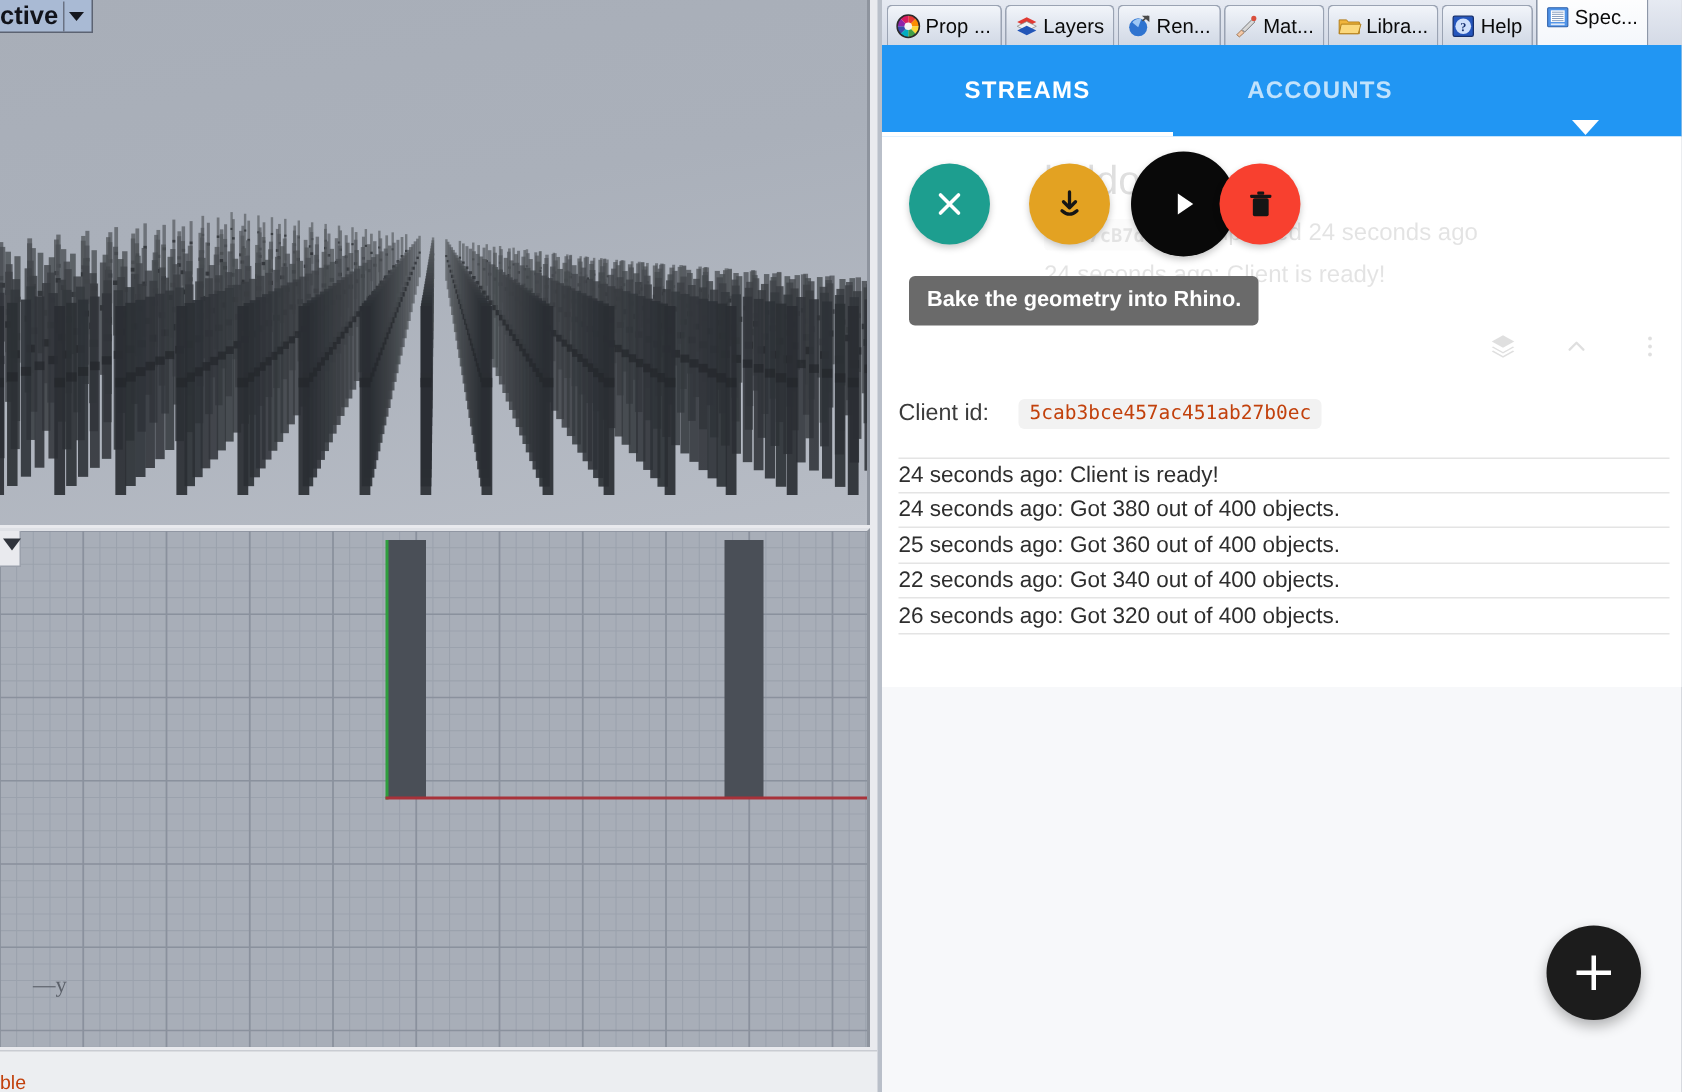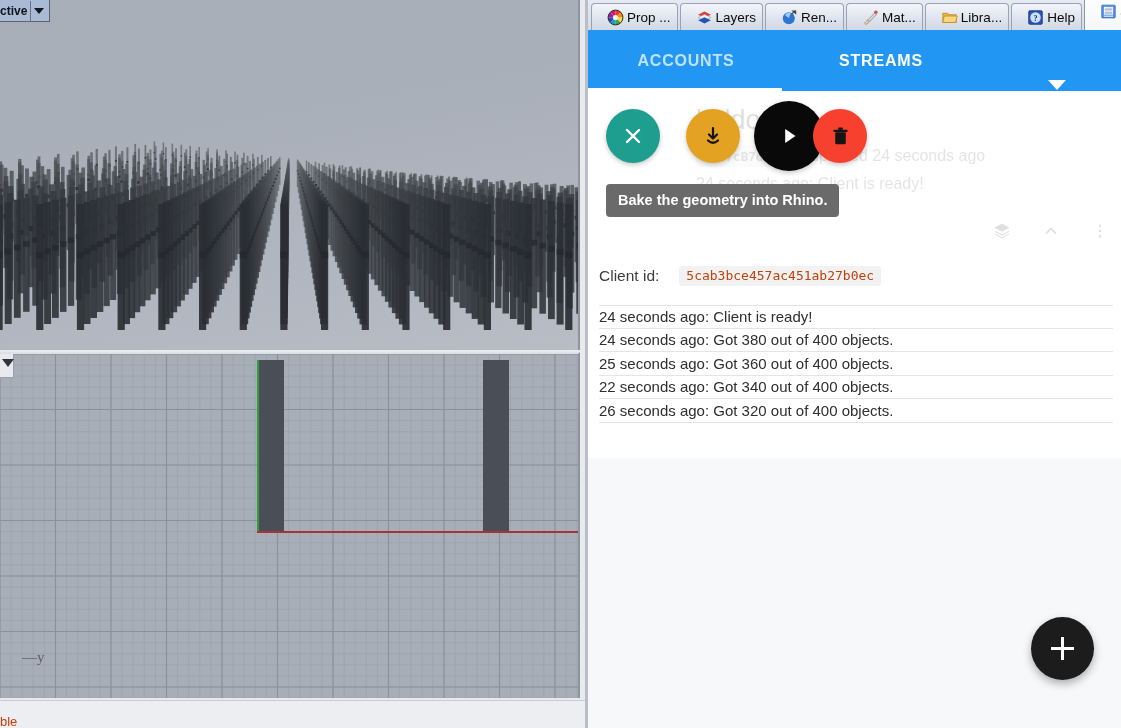--- a/index.html
+++ b/index.html
@@ -27,21 +27,21 @@
     border-right: 2px solid #8e949e;
     overflow: hidden;
   }
   #persp-geometry { position: absolute; left: 0; top: 0; width: 580px; height: 350px; }
   .vp-label {
     position: absolute; top: 0; left: 0;
     display: flex; align-items: center;
     height: 22px;
     background: #a9bad4;
     color: #11131a;
-    font-size: 12px; font-weight: bold;
+    font-size: 17px; font-weight: bold;
     padding: 0 2px 0 0;
     border-right: 1px solid #5c6372;
     border-bottom: 1px solid #5c6372;
     z-index: 6;
   }
   .vp-label .txt { padding-right: 3px; }
   .vp-label .caret {
     width: 17px; height: 20px;
     border-left: 1px solid #6a7283;
     display: flex; align-items: center; justify-content: center;
@@ -112,21 +112,21 @@
     background: linear-gradient(180deg, #e6eaf2 0%, #d4dae6 100%);
     display: flex; align-items: flex-end;
     padding-left: 3px;
     overflow: hidden;
   }
   .rh-tab {
     position: relative;
     height: 27px;
     display: flex; align-items: center;
     gap: 3px;
-    padding: 0 6px 0 15px;
+    padding: 0 6px 0 5px;
     margin-right: 2px;
     font-size: 13.5px;
     color: #0a0a0a;
     background: linear-gradient(180deg, #f2f5fa 0%, #dde3ed 60%, #d2d9e5 100%);
     border: 1px solid #9aa3b3;
     border-bottom: none;
     border-radius: 4px 4px 0 0;
     white-space: nowrap;
     flex: 0 0 auto;
   }
@@ -1764,25 +1764,25 @@
               <rect x="6.6" y="10.8" width="10.8" height="0.85" fill="#7b94b8"></rect>
               <rect x="6.6" y="12.8" width="10.8" height="0.85" fill="#7b94b8"></rect>
               <rect x="6.6" y="14.8" width="10.8" height="0.85" fill="#7b94b8"></rect>
               <rect x="5.5" y="17.8" width="13" height="1.7" fill="#dfe9f7"></rect>
             </svg></span>
           <span>Spec...</span>
         </div>
       </div>
 
     <div id="speckle-header">
+      <div id="tab-streams" class="stab active">
+        <span>STREAMS</span>
+      </div>
       <div id="tab-accounts" class="stab">
         <span>ACCOUNTS</span>
-      </div>
-      <div id="tab-streams" class="stab active">
-        <span>STREAMS</span>
       </div>
       <div id="header-caret"></div>
     </div>
 
     <div id="stream-card">
 
       <div id="card-faded">
         <div id="faded-title">kaldor</div>
         <div id="faded-idchip">hb37cB7d</div>
         <div id="faded-updated">updated 24 seconds ago</div>

